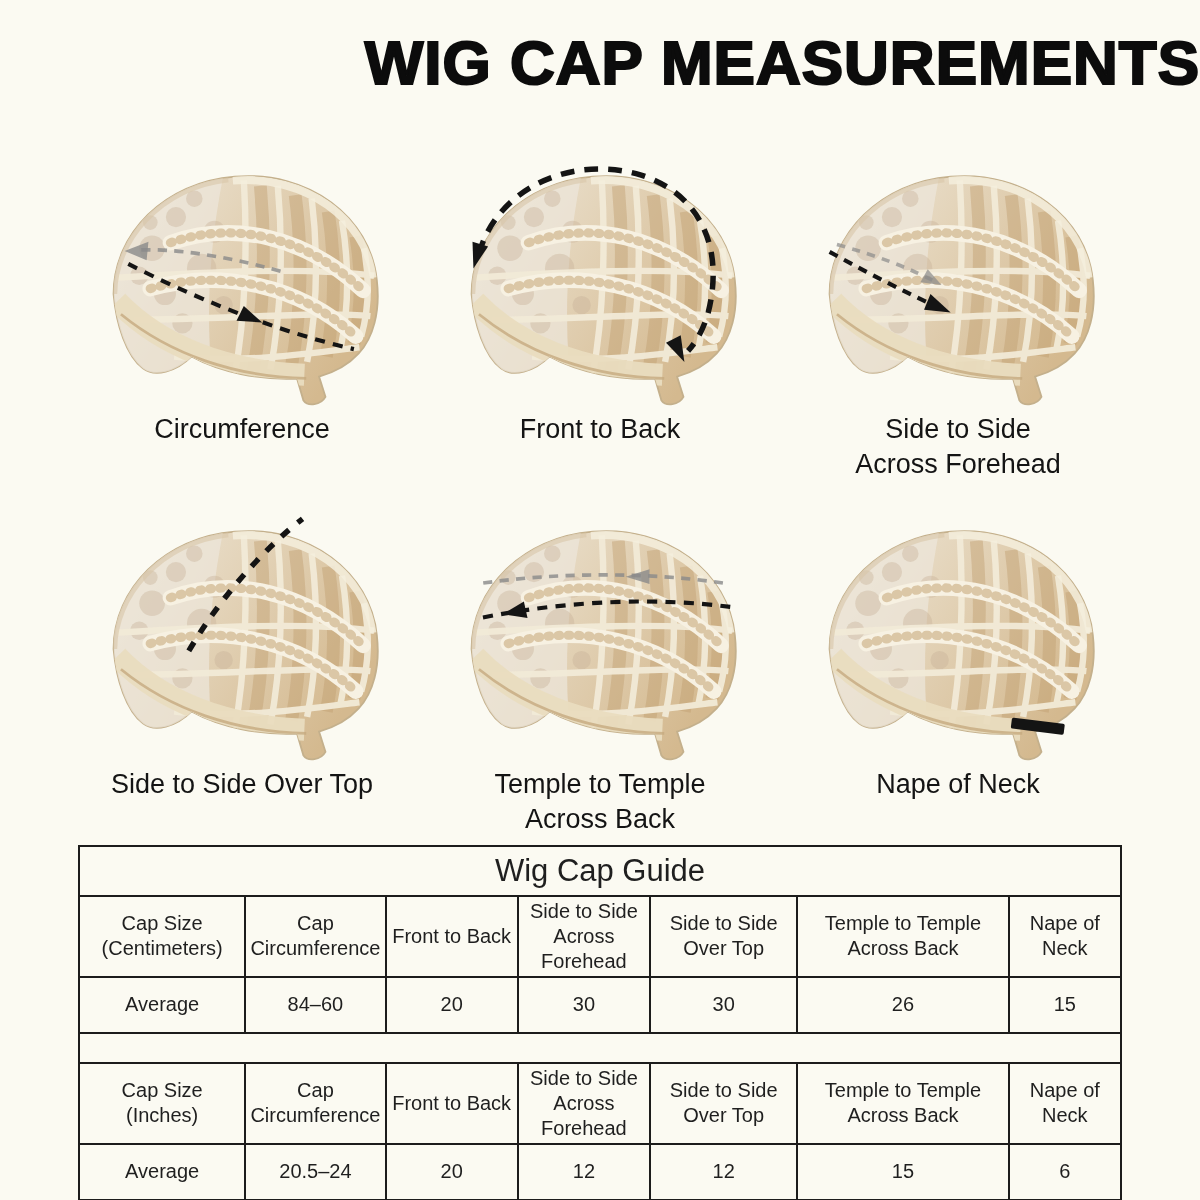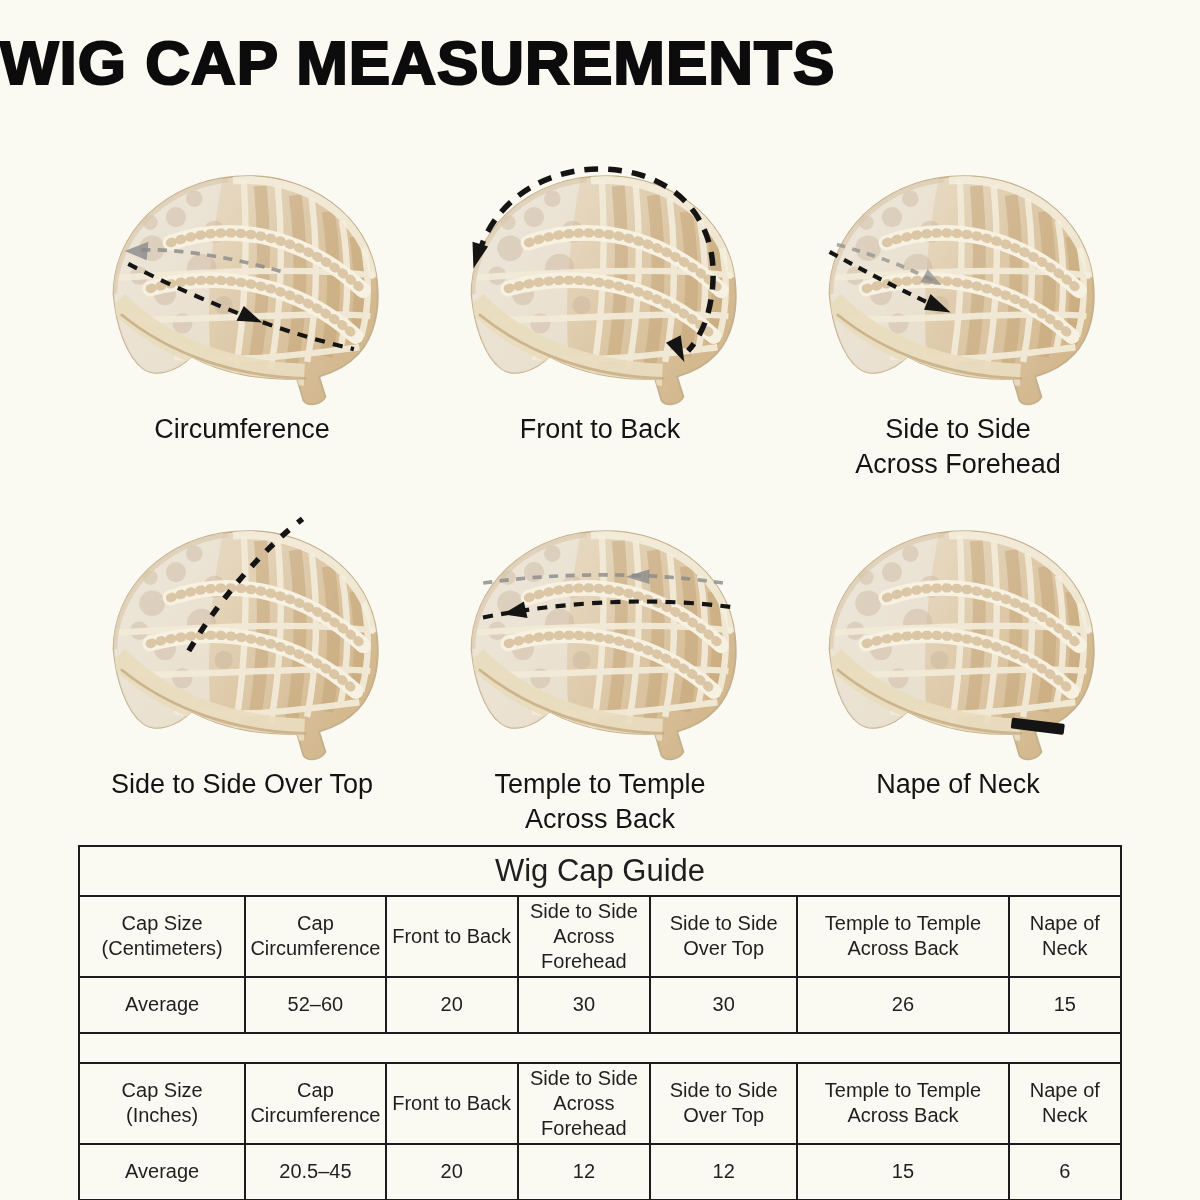--- a/index.html
+++ b/index.html
@@ -3,21 +3,21 @@
 <meta charset="utf-8">
 <style>
   html,body{margin:0;padding:0;}
   body{
     width:1200px;height:1200px;overflow:hidden;
     background:#fbfaf2;color:#141414;
     font-family:"Liberation Sans", sans-serif;
     -webkit-font-smoothing:antialiased;
   }
   .page-title{
-    margin:26px 0 0;text-align:left;
+    margin:26px 0 0;text-align:right;
     font-size:62px;font-weight:700;letter-spacing:1px;
     color:#0c0c0c;-webkit-text-stroke:2.2px #0c0c0c;
     line-height:1.2;
   }
   .figs{
     width:1074px;margin:40px auto 0;
     display:grid;grid-template-columns:repeat(3,1fr);
     row-gap:14px;
   }
   .figs figure{margin:0;text-align:center;}
@@ -204,21 +204,21 @@
 Forehead</td>
       <td>Side to Side
 Over Top</td>
       <td>Temple to Temple
 Across Back</td>
       <td>Nape of
 Neck</td>
     </tr>
     <tr class="t-data">
       <td>Average</td>
-      <td>52–60</td>
+      <td>84–60</td>
       <td>20</td>
       <td>30</td>
       <td>30</td>
       <td>26</td>
       <td>15</td>
     </tr>
     <tr class="t-gap">
       <td colspan="7"></td>
     </tr>
     <tr class="t-head">
@@ -232,21 +232,21 @@
 Forehead</td>
       <td>Side to Side
 Over Top</td>
       <td>Temple to Temple
 Across Back</td>
       <td>Nape of
 Neck</td>
     </tr>
     <tr class="t-data">
       <td>Average</td>
-      <td>20.5–45</td>
+      <td>20.5–24</td>
       <td>20</td>
       <td>12</td>
       <td>12</td>
       <td>15</td>
       <td>6</td>
     </tr>
     <tr class="t-ticks">
       <td></td>
         <td></td>
       <td></td>

